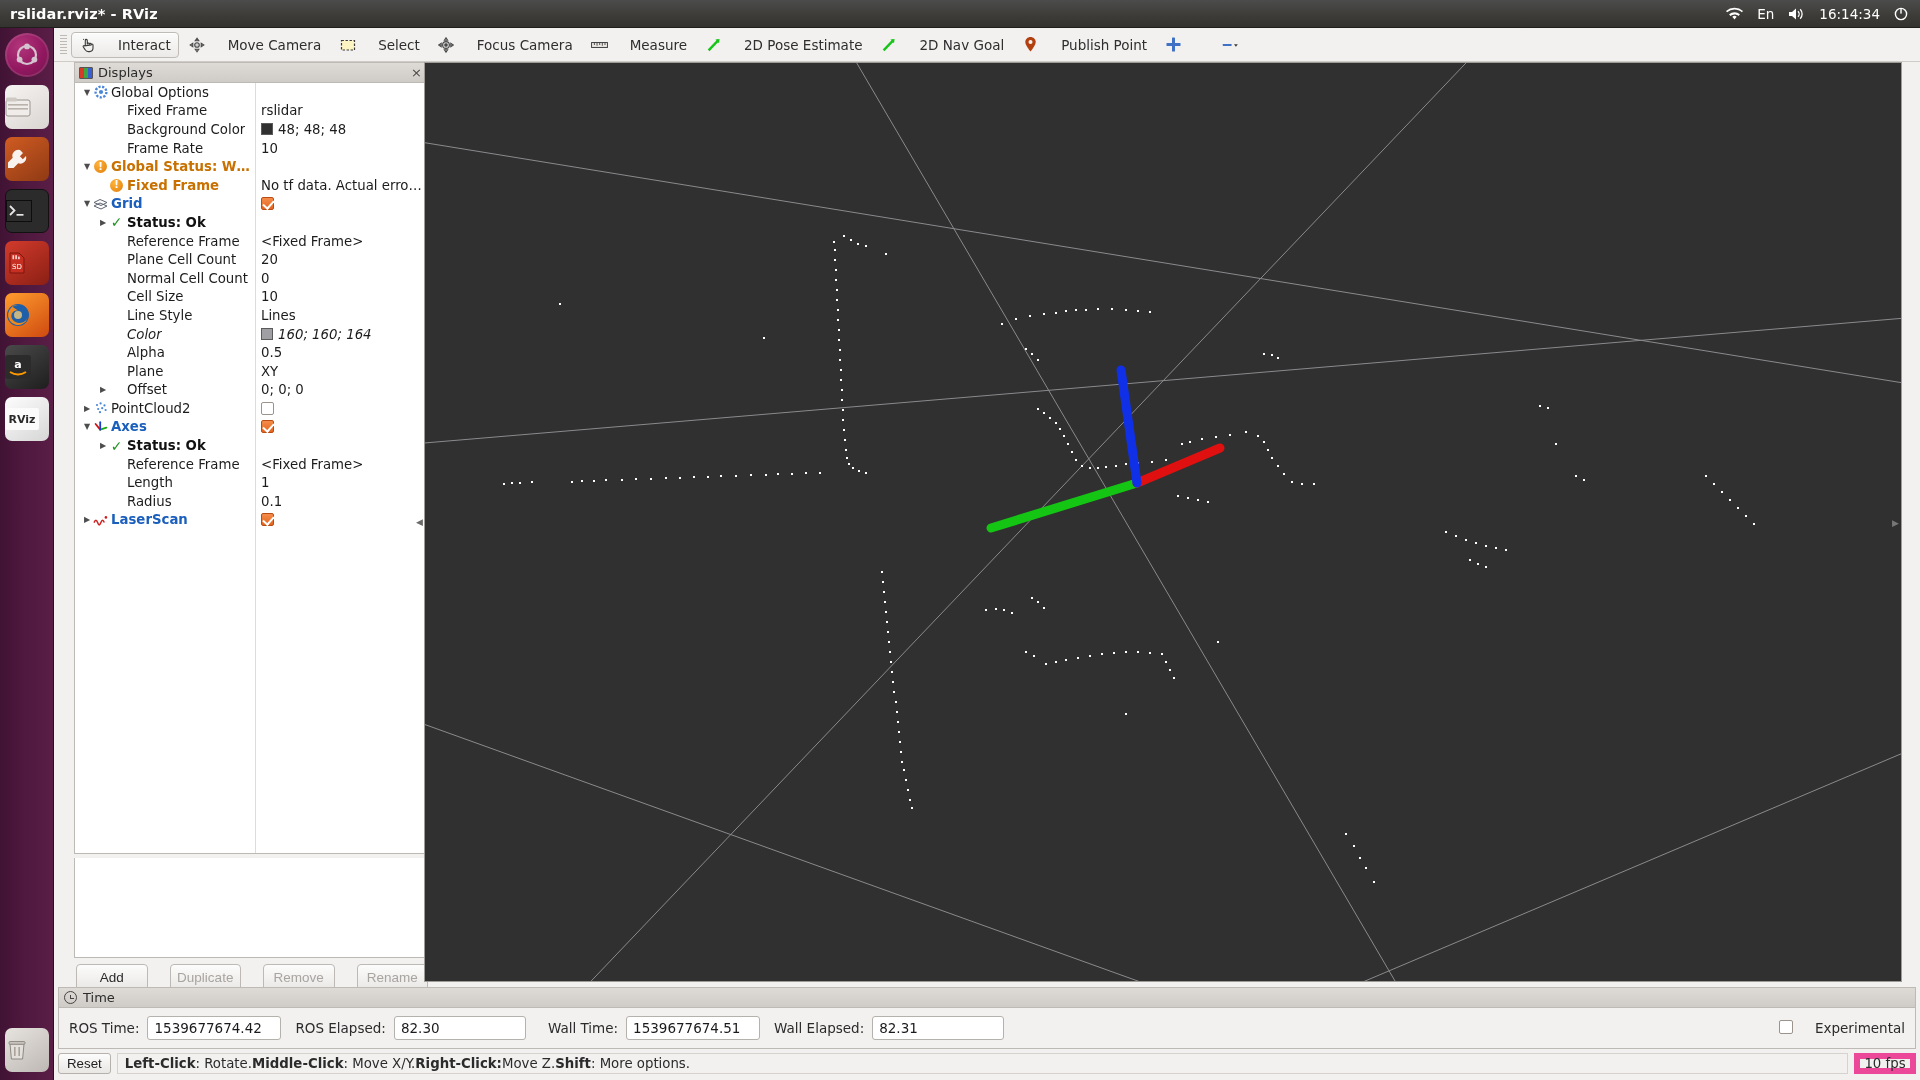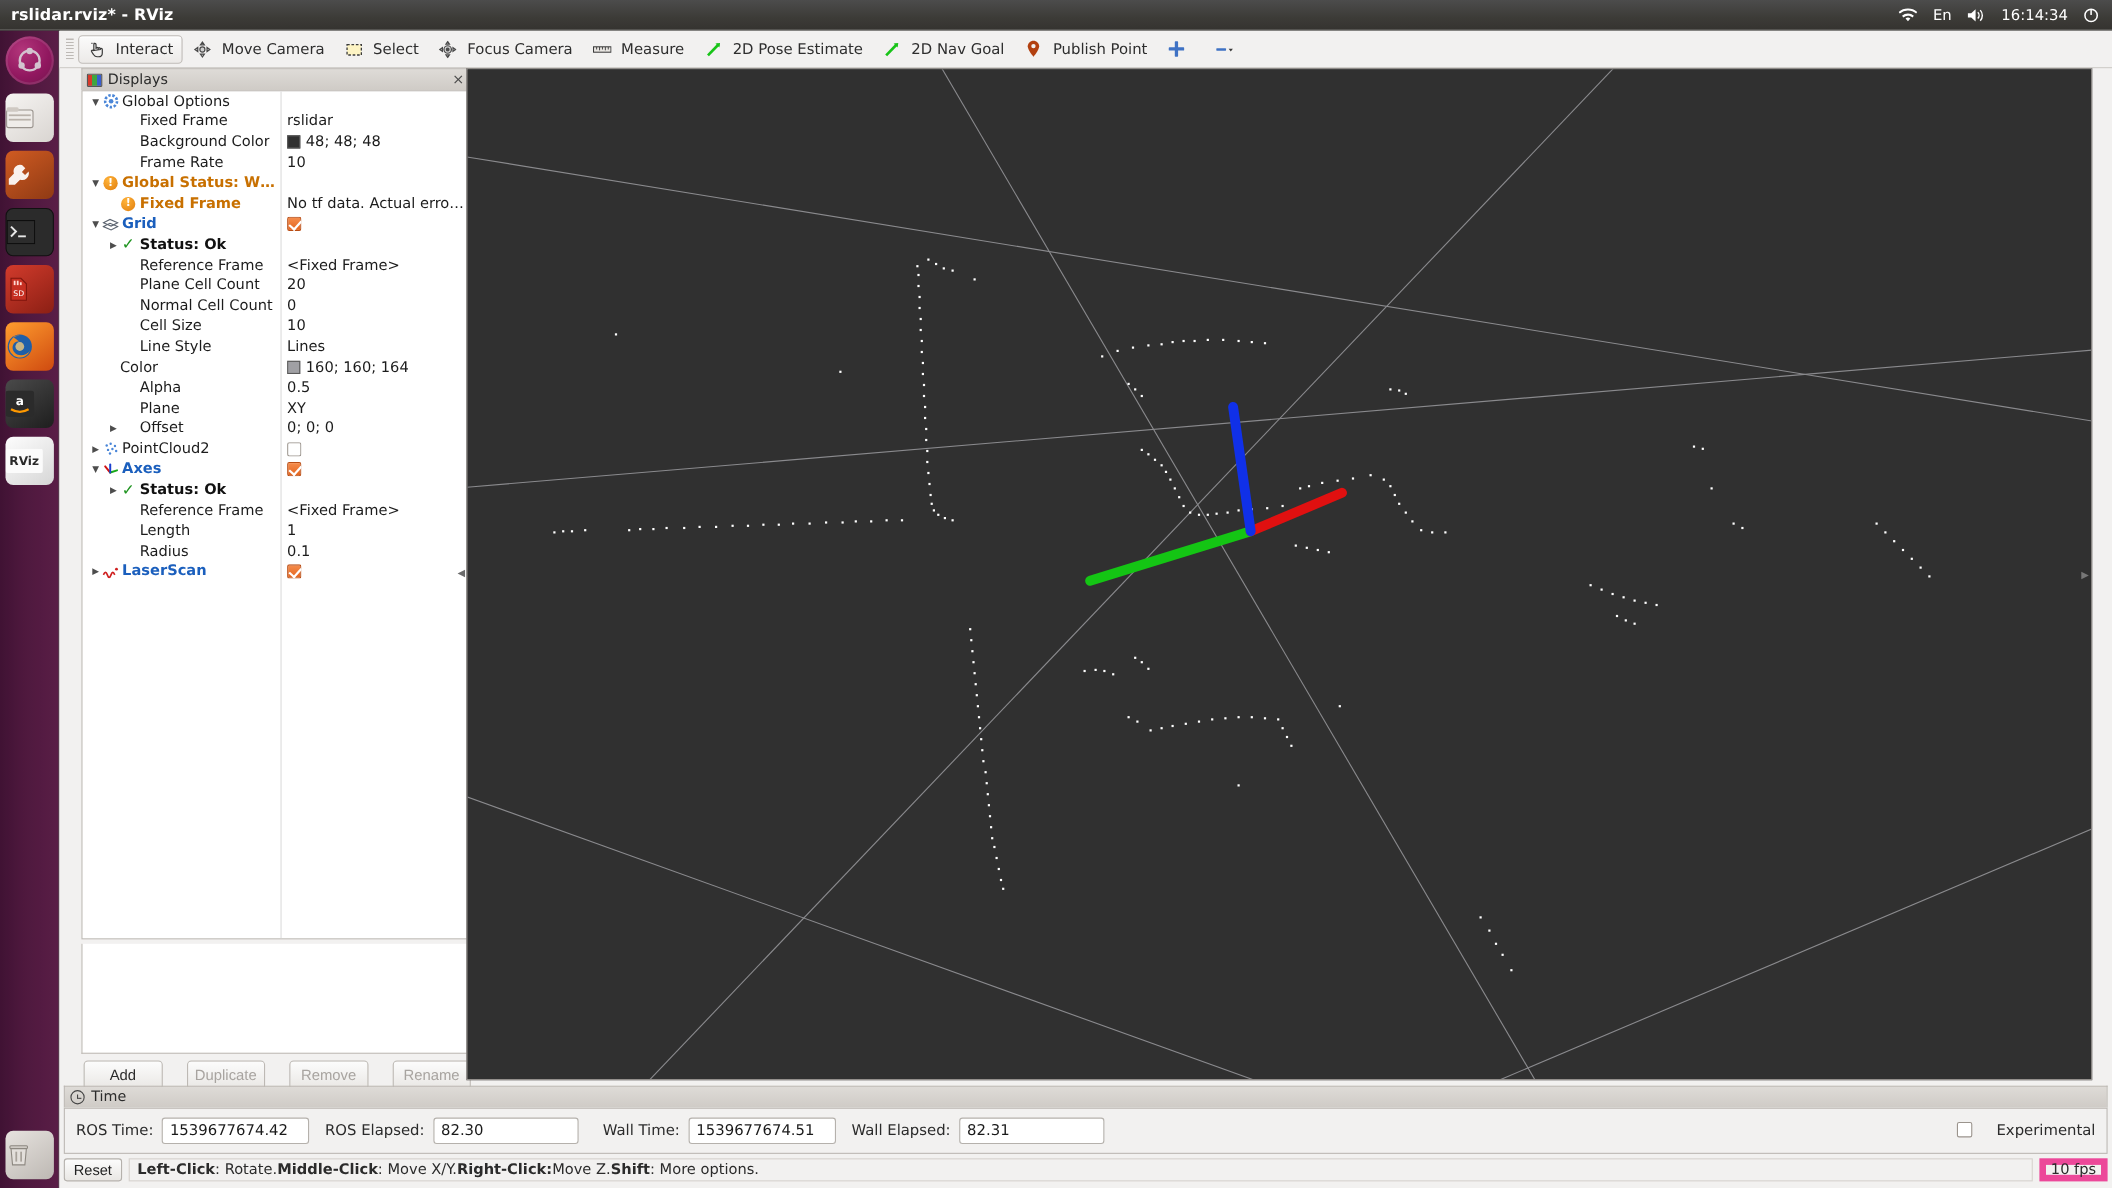--- a/index.html
+++ b/index.html
@@ -71,21 +71,21 @@
   
   #toolbar {
     position: absolute; top: 0; left: 0; width: 1866px; height: 34px;
     background: #f2f1f0; border-bottom: 1px solid #cfccc8;
     display: flex; align-items: center; padding-left: 6px;
   }
   .grip { width: 7px; height: 20px; margin-right: 3px;
     background-image: repeating-linear-gradient(to bottom,#bdb9b5 0 1px,transparent 1px 3px);
   }
   .tbtn {
-    display: flex; align-items: center; gap: 9px;
+    display: flex; align-items: center; gap: 22px;
     height: 26px; padding: 0 7px; margin: 0 1px;
     font-size: 13.5px; color: #2e2e2e; white-space: nowrap;
     border: 1px solid transparent; border-radius: 4px; cursor: default;
   }
   .tbtn.active {
     background: linear-gradient(to bottom,#fbfbfb,#eceae8);
     border-color: #bfbbb7;
     box-shadow: inset 0 1px 0 #fff;
   }
   .ticon { width: 17px; height: 17px; display:inline-flex; align-items:center; justify-content:center; }
@@ -561,21 +561,21 @@
             </span>
           </div>
           <div class="row" style="padding-left: 22px;">
             <span class="arrow none">▶</span>
             <span class="ic"></span>
             <span class="lbl ">Line Style</span>
             <span class="val">
               <span>Lines</span>
             </span>
           </div>
-          <div class="row" style="padding-left: 4px;">
+          <div class="row" style="padding-left: 22px; font-style: italic;">
             <span class="arrow none">▶</span>
             <span class="ic"></span>
             <span class="lbl ">Color</span>
             <span class="val">
               <span class="swatch" style="background: rgb(160, 160, 164);"></span>
               <span>160; 160; 164</span>
             </span>
           </div>
           <div class="row" style="padding-left: 22px;">
             <span class="arrow none">▶</span>

